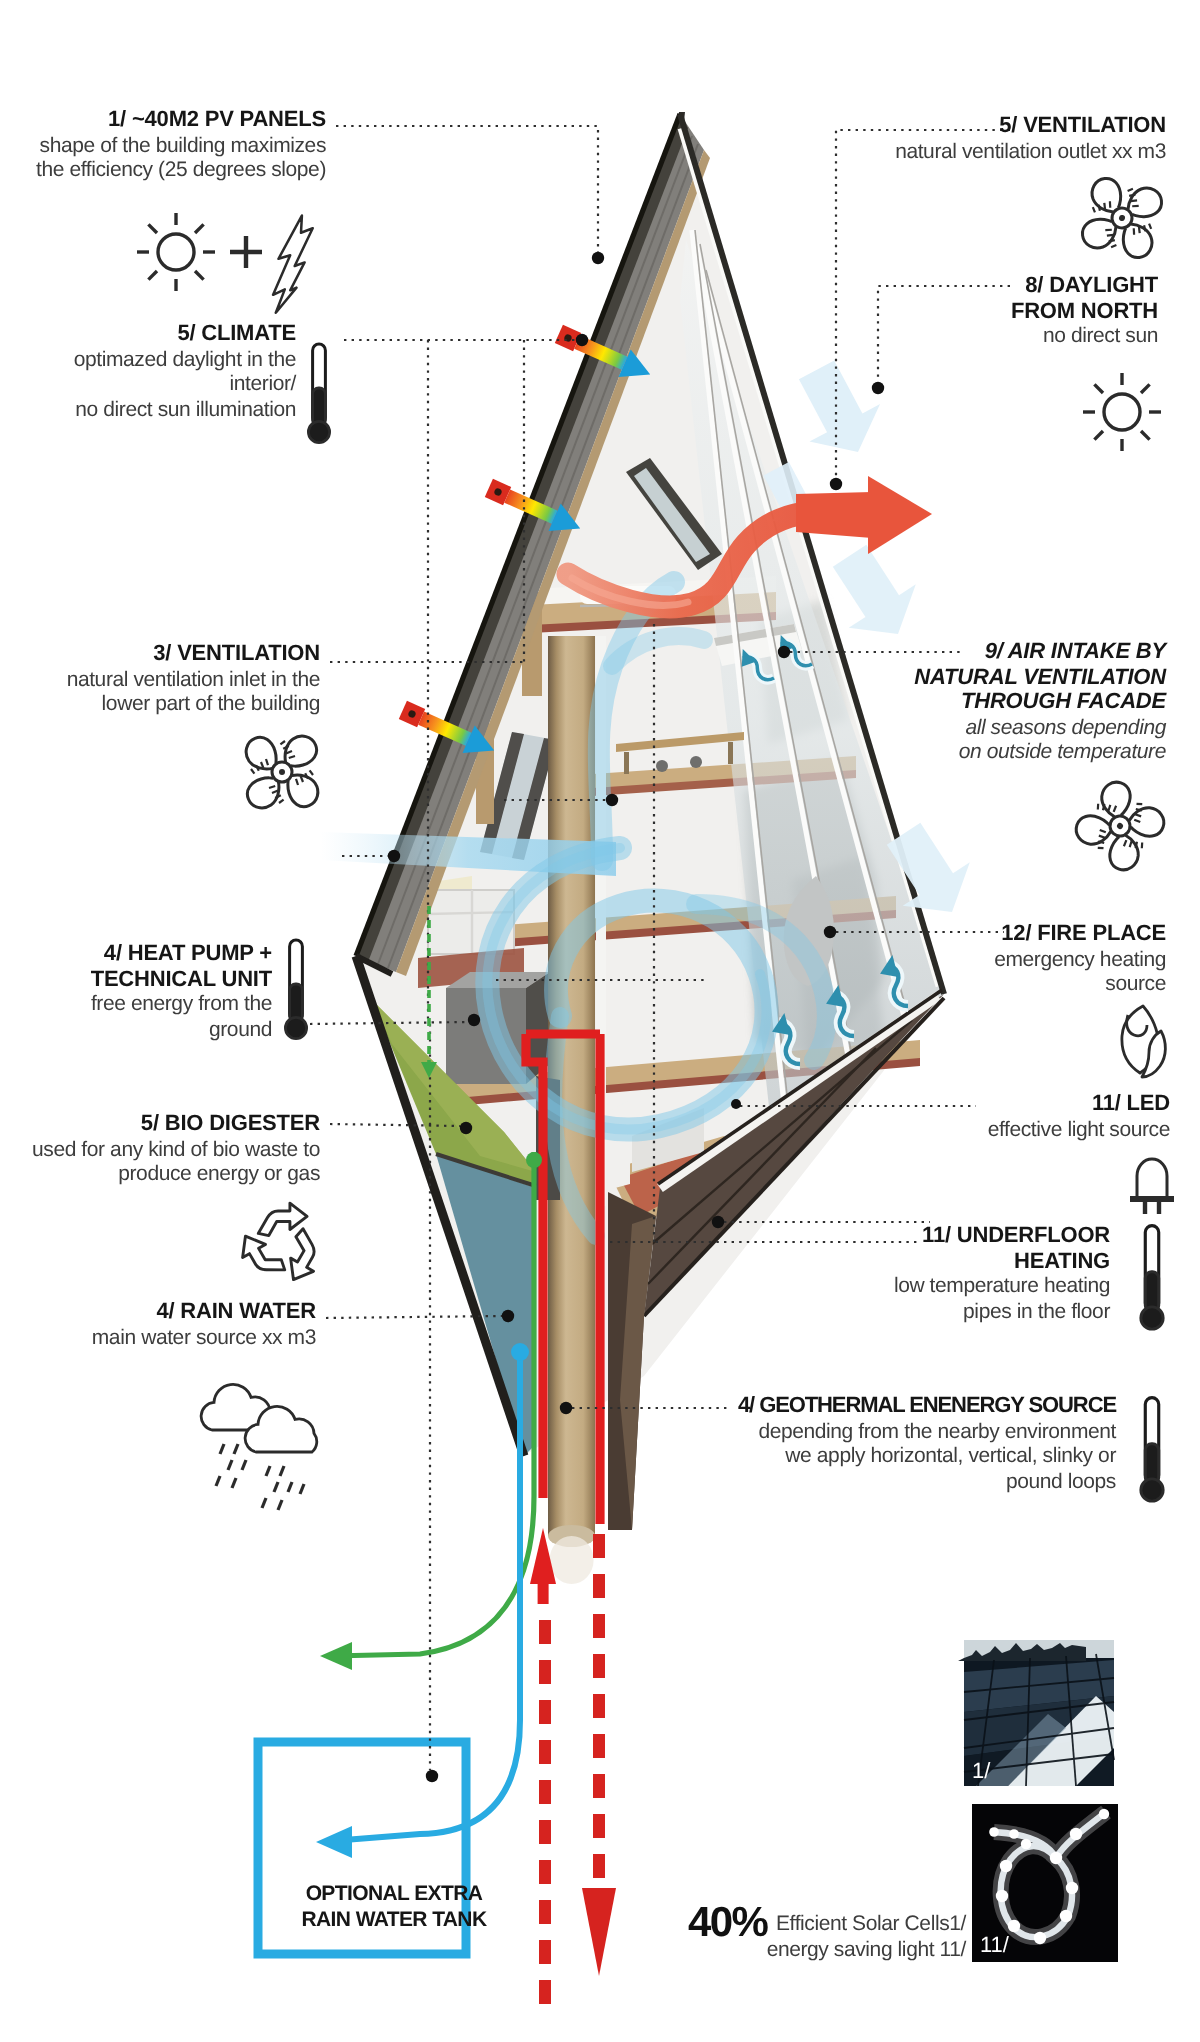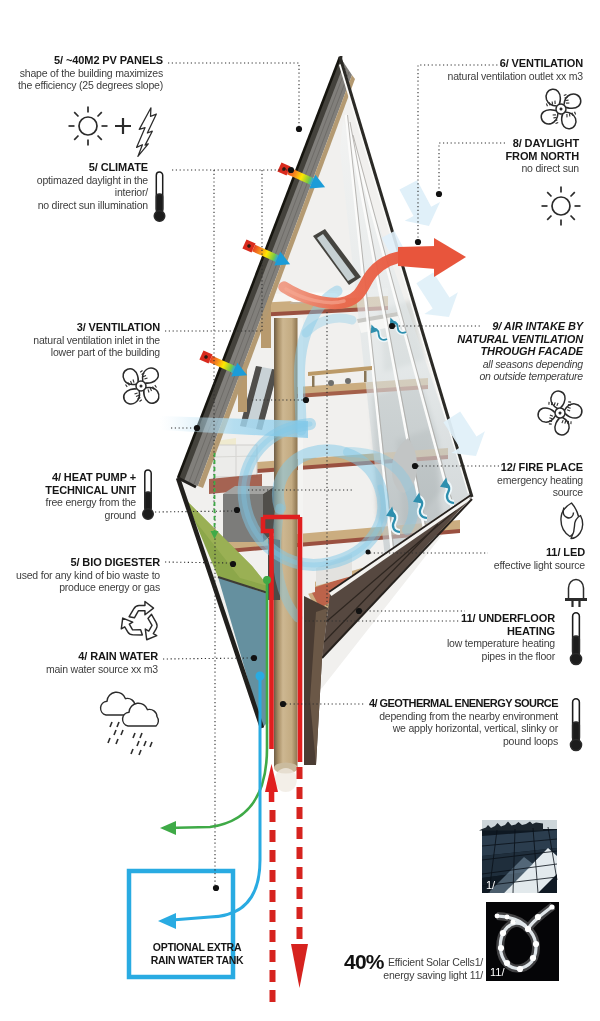--- a/index.html
+++ b/index.html
@@ -443,28 +443,28 @@
           <circle cx="503" cy="933" r="3.1"></circle>
           <circle cx="513" cy="922" r="2.6"></circle>
           <circle cx="507" cy="917" r="2.4"></circle>
           <circle cx="497" cy="916" r="2.4"></circle>
     </g>
     <text x="490" y="976" font-family="Liberation Sans, sans-serif" font-size="11" fill="#fff">11/</text>
   </g>
 </g>
 </svg>
 
-<div class="lb ra" style="right:437px;top:54px;width:300px;"><span class="tt">5/ ~40M2 PV PANELS</span><br>shape of the building maximizes<br>the efficiency (25 degrees slope)</div>
+<div class="lb ra" style="right:437px;top:54px;width:300px;"><span class="tt">1/ ~40M2 PV PANELS</span><br>shape of the building maximizes<br>the efficiency (25 degrees slope)</div>
 <div class="lb ra" style="right:452px;top:161px;width:300px;"><span class="tt">5/ CLIMATE</span><br>optimazed daylight in the<br>interior/<br>no direct sun illumination</div>
 <div class="lb ra" style="right:440px;top:321px;width:300px;"><span class="tt">3/ VENTILATION</span><br>natural ventilation inlet in the<br>lower part of the building</div>
 <div class="lb ra" style="right:464px;top:471px;width:300px;"><span class="tt">4/ HEAT PUMP +<br>TECHNICAL UNIT</span><br>free energy from  the<br>ground</div>
 <div class="lb ra" style="right:440px;top:556px;width:300px;"><span class="tt">5/ BIO DIGESTER</span><br>used for any kind of bio  waste to<br>produce energy or gas</div>
 <div class="lb ra" style="right:442px;top:650px;width:300px;"><span class="tt">4/ RAIN WATER</span><br>main water source  xx m3</div>
 
-<div class="lb ra" style="right:17px;top:57px;width:300px;"><span class="tt">6/ VENTILATION</span><br>natural ventilation outlet  xx m3</div>
+<div class="lb ra" style="right:17px;top:57px;width:300px;"><span class="tt">5/ VENTILATION</span><br>natural ventilation outlet  xx m3</div>
 <div class="lb ra" style="right:21px;top:137px;width:300px;"><span class="tt">8/ DAYLIGHT<br>FROM  NORTH</span><br>no  direct sun</div>
 <div class="lb ra" style="right:17px;top:320px;width:300px;font-style:italic;"><span class="tt">9/ AIR INTAKE BY<br>NATURAL VENTILATION<br>THROUGH FACADE</span><br>all seasons depending<br>on outside temperature</div>
 <div class="lb ra" style="right:17px;top:461px;width:300px;"><span class="tt">12/ FIRE PLACE</span><br>emergency heating<br>source</div>
 <div class="lb ra" style="right:15px;top:546px;width:300px;text-align:right;"><span class="tt">11/ LED</span><br>effective light source</div>
 <div class="lb ra" style="right:45px;top:612px;width:300px;"><span class="tt">11/ UNDERFLOOR<br>HEATING</span><br>low temperature heating<br>pipes in the floor</div>
 <div class="lb ra" style="right:42px;top:697px;width:300px;"><span class="tt" style="letter-spacing:-0.55px;">4/ GEOTHERMAL ENENERGY SOURCE</span><br>depending from the nearby environment<br>we  apply horizontal, vertical, slinky or<br>pound loops</div>
 
 <div class="lb" style="left:131px;top:941px;width:100px;text-align:center;font-weight:bold;color:#161616;font-size:10.5px;letter-spacing:-0.3px;margin-left:16px;">OPTIONAL EXTRA<br>RAIN WATER TANK</div>
 <div class="lb" style="left:344px;top:951px;font-size:21px;line-height:21px;letter-spacing:-0.8px;font-weight:bold;color:#111;">40%</div>
 <div class="lb ra" style="right:117px;top:956px;width:200px;">Efficient Solar Cells1/<br>energy saving light 11/</div>

